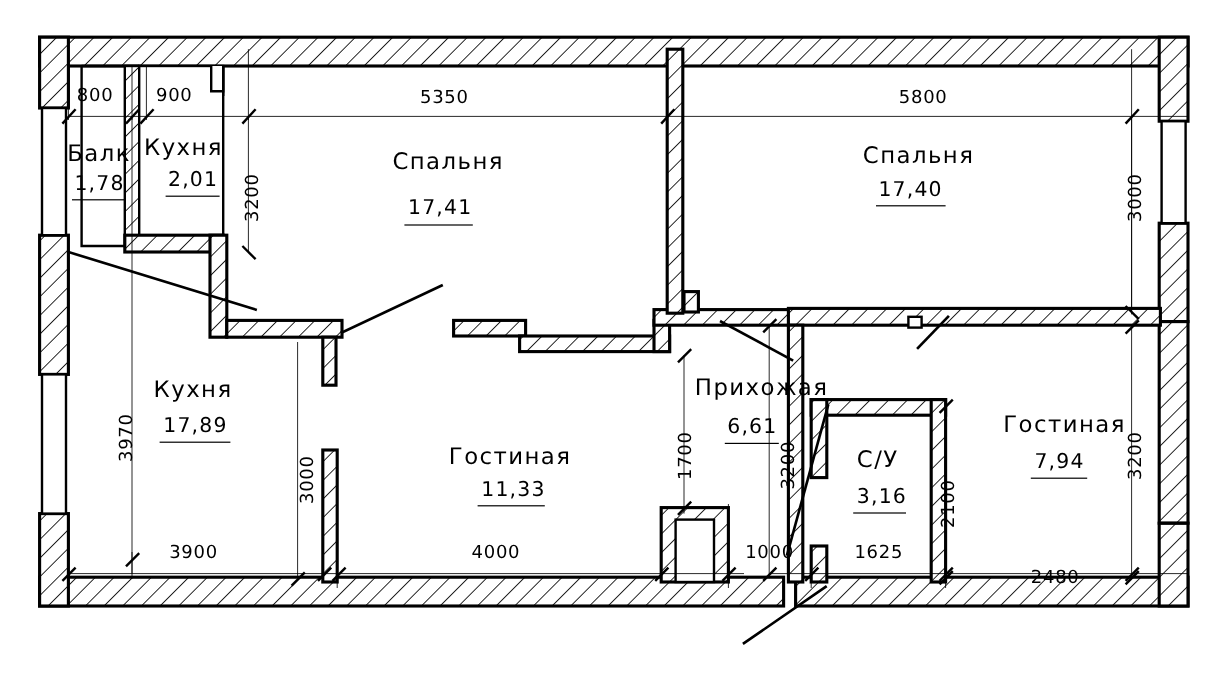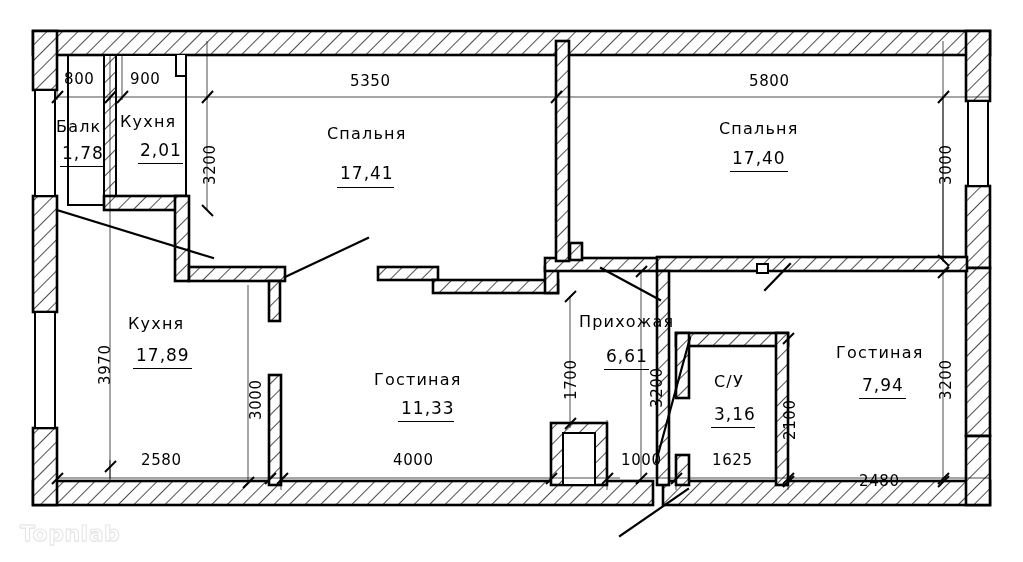--- a/index.html
+++ b/index.html
@@ -34,21 +34,21 @@
   .doorleaf { stroke: #000000; stroke-width: 2.2; fill: none; stroke-linecap: square; }
 
   .lbl {
     position: absolute;
     font-family: "DejaVu Sans", sans-serif;
     color: #000000;
     white-space: nowrap;
     letter-spacing: 0.5px;
   }
   .room-name {
-    font-size: 16px;
+    font-size: 19px;
     letter-spacing: 1.2px;
   }
   .room-area {
     font-size: 17px;
     letter-spacing: 1.0px;
   }
   .dim-text {
     font-size: 15px;
     letter-spacing: 0.6px;
   }
@@ -276,30 +276,29 @@
 
   <div class="lbl room-name" style="left:836px; top:343px;">Гостиная</div>
   <div class="lbl room-area" style="left:862px; top:375px;">7,94</div>
   <div class="area-underline" style="left:859px; top:398px; width:47px;"></div>
 
   <div class="lbl dim-text" style="left:64px;  top:70px;">800</div>
   <div class="lbl dim-text" style="left:130px; top:70px;text-align:center;">900</div>
   <div class="lbl dim-text" style="left:350px; top:72px;">5350</div>
   <div class="lbl dim-text" style="left:749px; top:72px;">5800</div>
 
-  <div class="lbl dim-text" style="left:141px; top:451px;">2580</div>
+  <div class="lbl dim-text" style="left:141px; top:451px;">3900</div>
   <div class="lbl dim-text" style="left:393px; top:451px;">4000</div>
   <div class="lbl dim-text" style="left:621px; top:451px;">1000</div>
   <div class="lbl dim-text" style="left:712px; top:451px;">1625</div>
   <div class="lbl dim-text" style="left:859px; top:451px;margin-top:21px;">2480</div>
 
   <div class="lbl dim-text vert" style="left:201px; top:185px;">3200</div>
   <div class="lbl dim-text vert" style="left:937px; top:185px;">3000</div>
   <div class="lbl dim-text vert" style="left:96px;  top:385px;">3970</div>
   <div class="lbl dim-text vert" style="left:247px; top:420px;">3000</div>
   <div class="lbl dim-text vert" style="left:562px; top:400px;">1700</div>
   <div class="lbl dim-text vert" style="left:648px; top:408px;">3200</div>
   <div class="lbl dim-text vert" style="left:781px; top:440px;">2100</div>
   <div class="lbl dim-text vert" style="left:937px; top:400px;">3200</div>
 
-  <div id="watermark">Topnlab</div>
 
 </div>
 
 </body></html>

